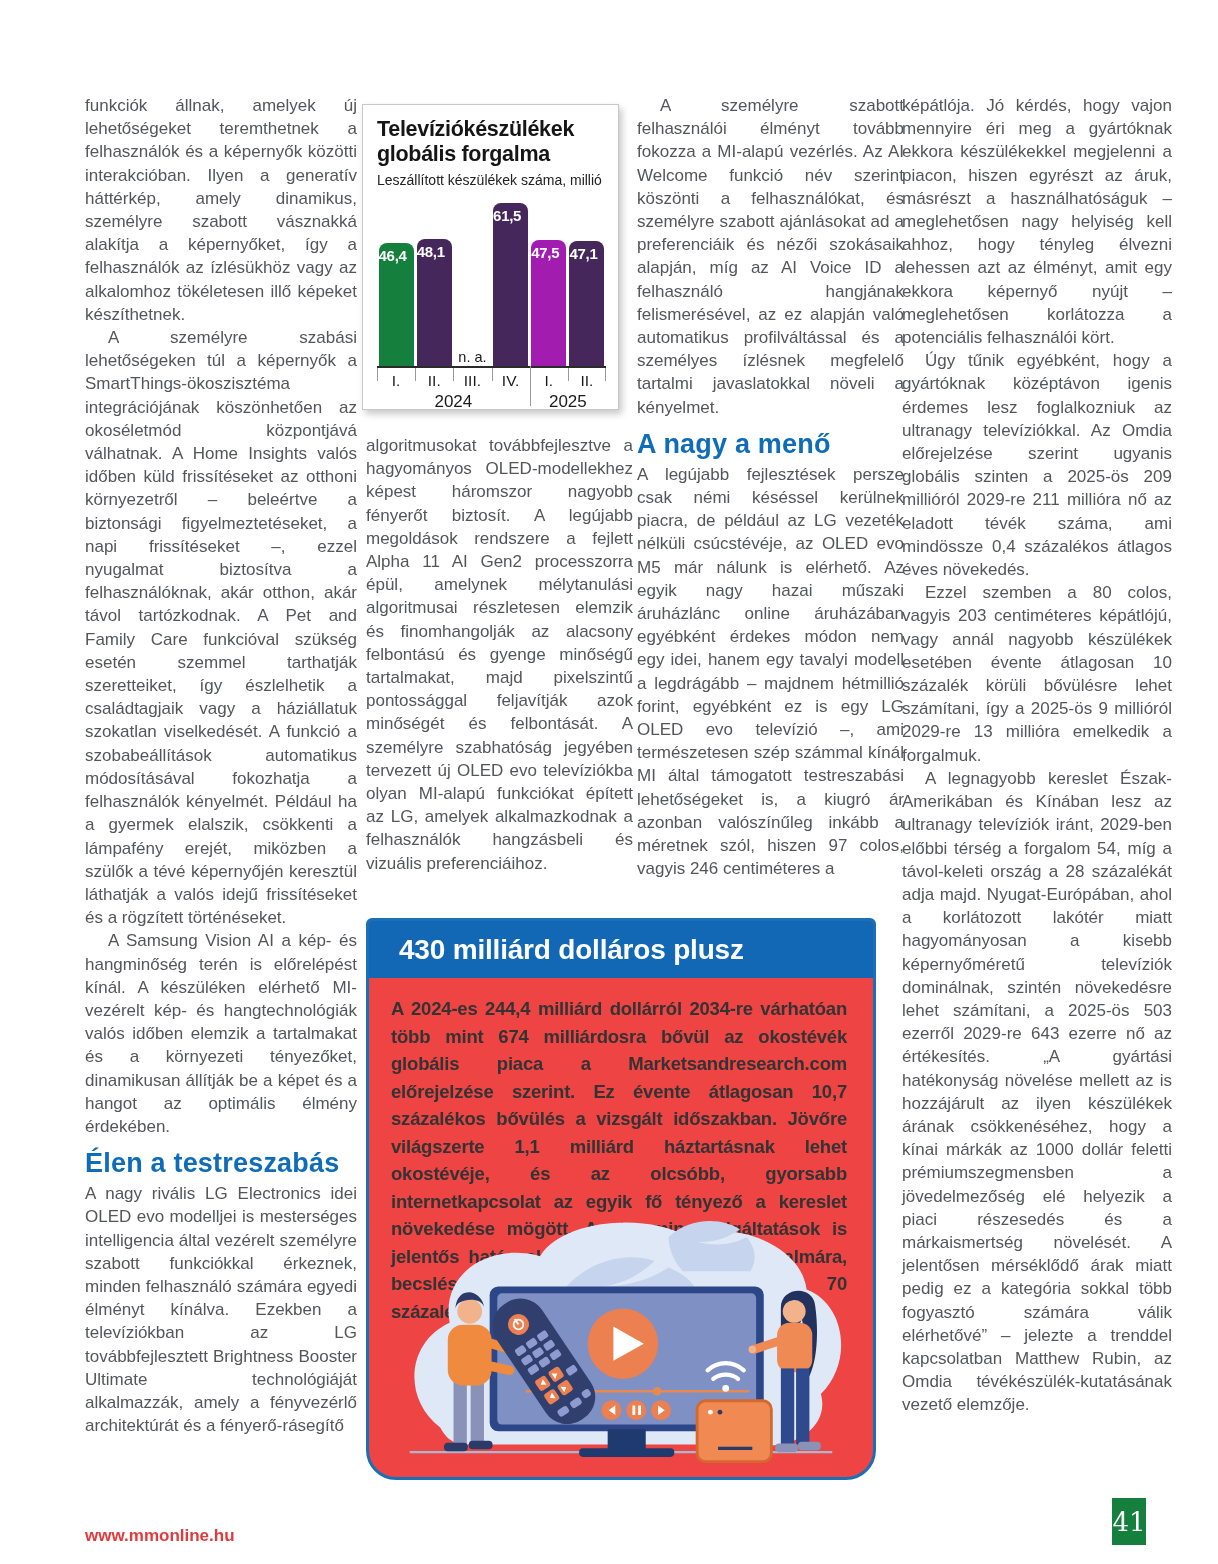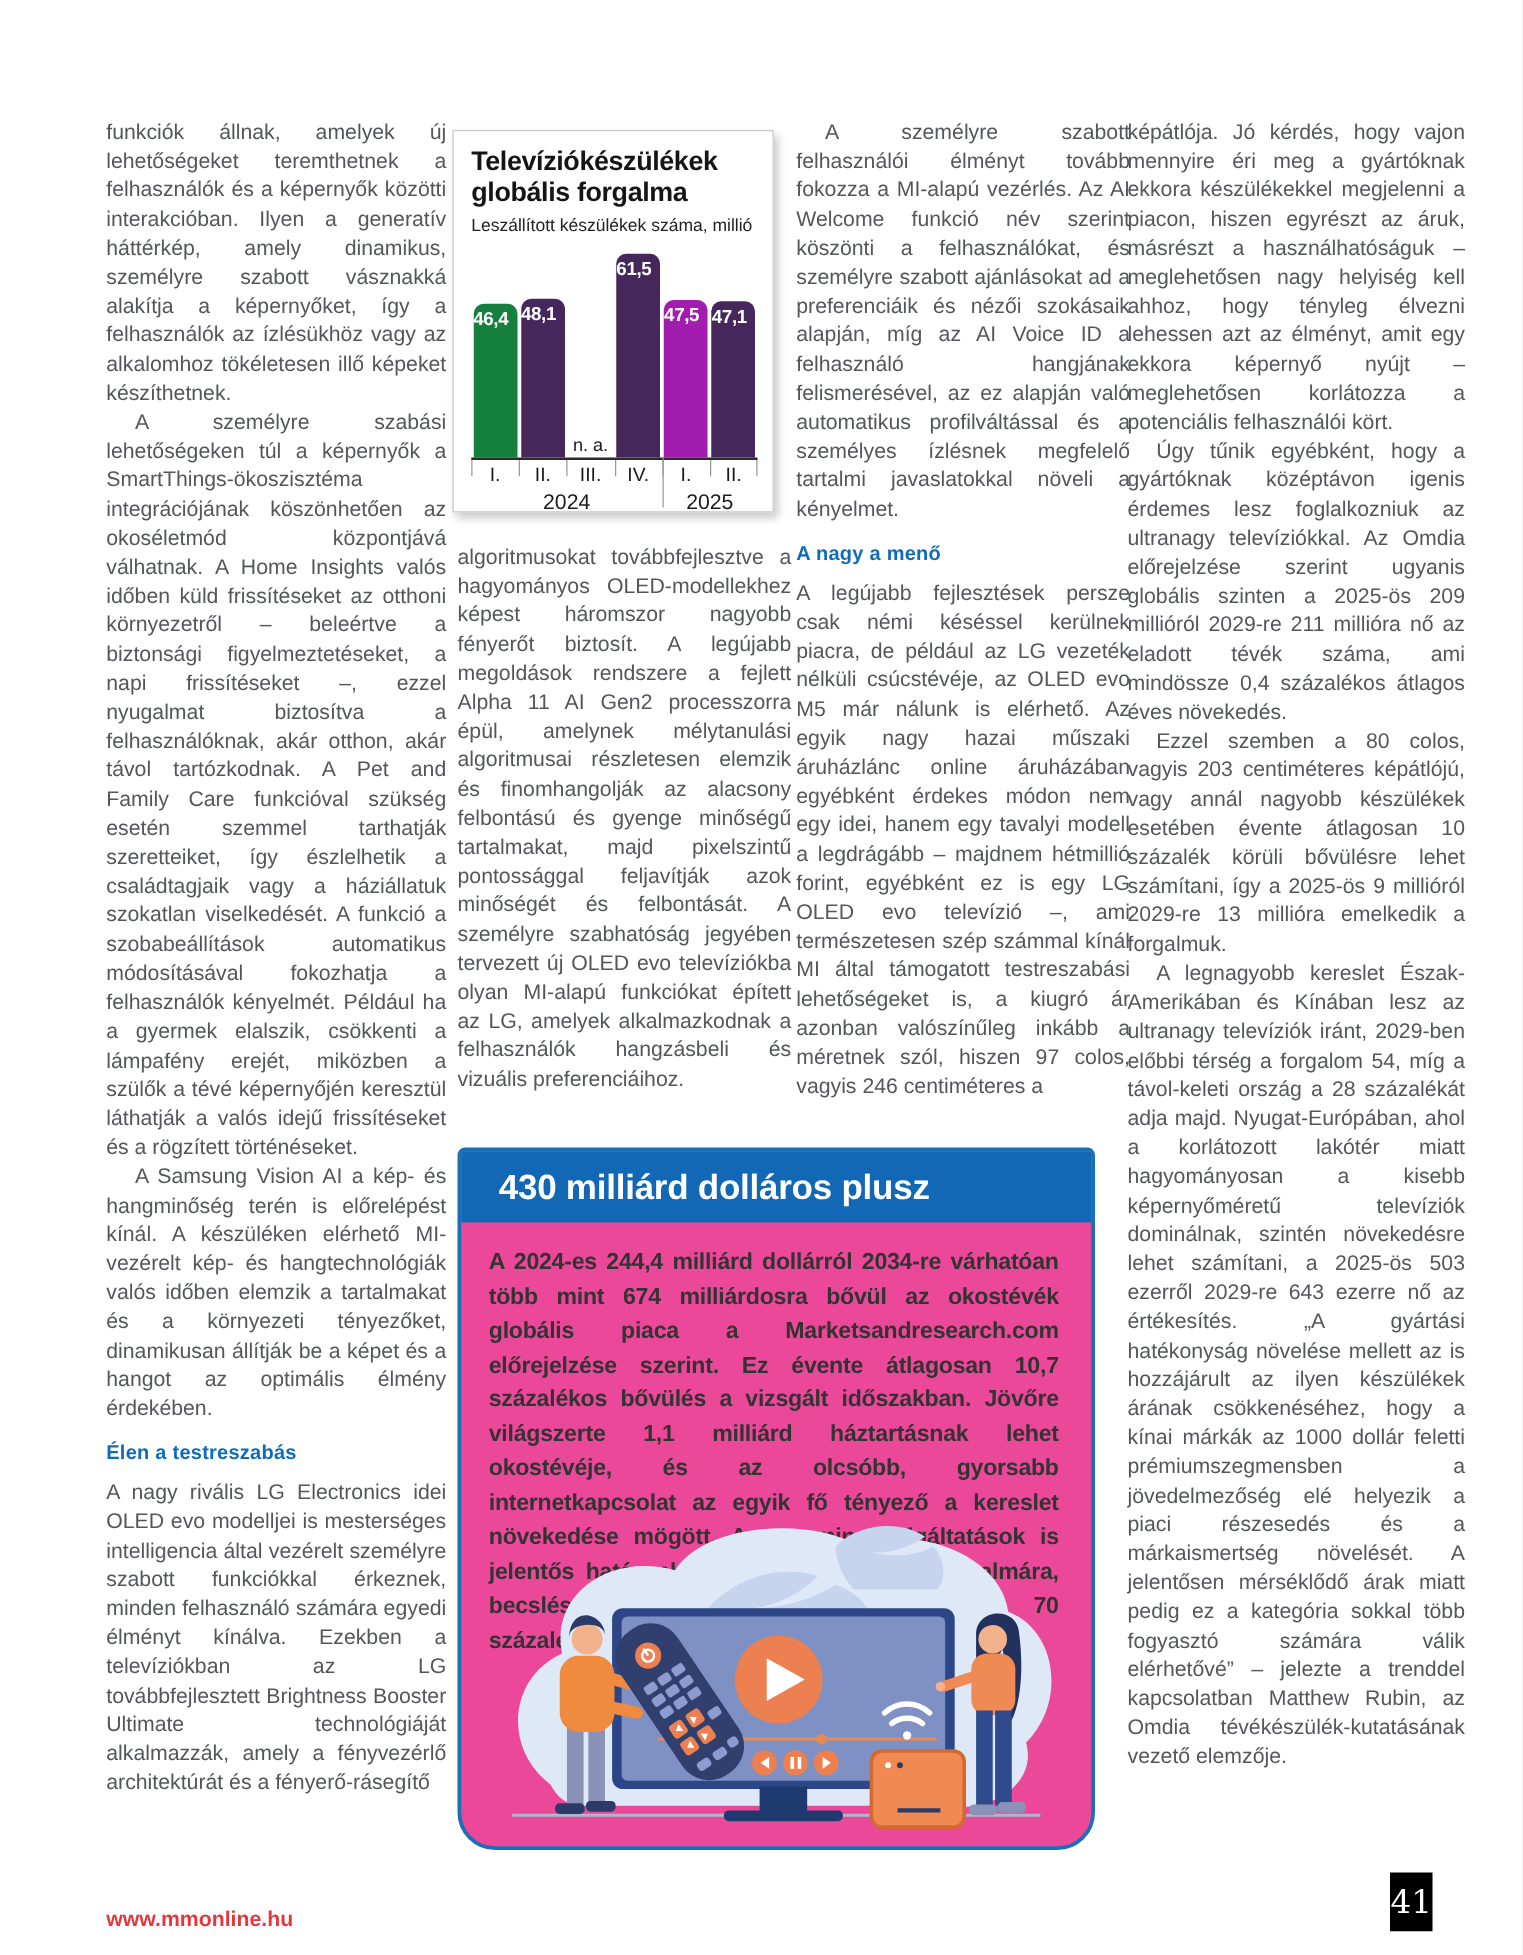--- a/index.html
+++ b/index.html
@@ -1,21 +1,21 @@
 <!DOCTYPE html>
 <html><head>
 <meta charset="utf-8">
 <style>
   html,body{margin:0;padding:0;background:#e8e8e8;}
   .page{position:relative;width:1218px;height:1564px;background:#ffffff;margin:0 auto;
         font-family:"Liberation Sans", sans-serif;overflow:hidden;}
   .col{position:absolute;color:#54565a;font-size:17px;line-height:23.2px;text-align:justify;}
   .col p{margin:0;}
   .col p.ind{text-indent:1.35em;}
-  .subhead{color:#0f6cb8;font-weight:bold;font-size:16px;line-height:24px;
+  .subhead{color:#0f6cb8;font-weight:bold;font-size:27px;line-height:24px;
            margin:13px 0 7px 0;text-align:left;letter-spacing:.2px;}
   
   .chartbox{position:absolute;left:362px;top:104px;width:257px;height:306px;background:#fff;
             border:1px solid #c8c8c8;box-shadow:3px 4px 7px rgba(0,0,0,.22);box-sizing:border-box;
             padding:12px 12px 8px 14px;}
   .chart-title{font-weight:bold;font-size:21.5px;line-height:25px;color:#151515;letter-spacing:-.3px;}
   .chart-sub{font-size:14px;color:#222;margin-top:5px;}
   .plot{display:flex;align-items:flex-end;height:172px;margin-top:6px;}
   .bar-slot{flex:1;display:flex;align-items:flex-end;justify-content:center;position:relative;height:100%;}
   .bar{width:35px;background:#45275c;border-radius:8px 8px 0 0;position:relative;}
@@ -25,29 +25,29 @@
   .axis{position:relative;}
   .q-row{display:flex;border-top:2px solid #2b2b2b;position:relative;}
   .q-cell{flex:1;text-align:center;font-size:15.5px;color:#1a1a1a;padding-top:4px;position:relative;}
   .q-cell::before{content:'';position:absolute;left:0;top:0;width:1px;height:13px;background:#9a9a9a;}
   .q-row::after{content:'';position:absolute;right:0;top:0;width:1px;height:13px;background:#9a9a9a;}
   .year-row{display:flex;}
   .year-cell{text-align:center;font-size:17px;color:#1a1a1a;padding-top:2px;}
   .year-divider{position:absolute;left:66.66%;top:0;width:1px;height:40px;background:#9a9a9a;}
   
   .infobox{position:absolute;left:366px;top:918px;width:510px;height:562px;box-sizing:border-box;
-           border:3px solid #1a70b6;border-radius:6px 6px 30px 30px;background:#ec4899;overflow:hidden;}
+           border:3px solid #1a70b6;border-radius:6px 6px 30px 30px;background:#ef4444;overflow:hidden;}
   .infobox-header{background:#1268b5;height:57px;display:flex;align-items:center;padding-left:30px;}
   .infobox-title{color:#fff;font-weight:bold;font-size:28px;letter-spacing:-.2px;}
   .infobox-body{padding:17px 26px 0 22px;font-weight:bold;font-size:18.5px;line-height:27.5px;
                 color:#333;text-align:justify;letter-spacing:-.2px;}
   .illustration{position:absolute;left:0;bottom:2px;width:100%;height:295px;}
   
   .footer-url{position:absolute;left:85px;top:1526px;color:#e23a3c;font-weight:bold;font-size:17px;}
-  .pagenum-box{position:absolute;left:1112px;top:1498px;width:34px;height:47px;background:#000000;
+  .pagenum-box{position:absolute;left:1112px;top:1498px;width:34px;height:47px;background:#15803d;
                display:flex;align-items:center;justify-content:center;}
   .pagenum{color:#fff;font-family:"DejaVu Serif", serif;font-size:26px;}
 </style>
 </head>
 <body>
 
 <div class="page">
 
   <div class="col" style="left:85px;top:94px;width:272px;">
     <p>funkciók állnak, amelyek új lehetőségeket teremthetnek a felhasználók és a képernyők közötti interakcióban. Ilyen a generatív háttérkép, amely dinamikus, személyre szabott vásznakká alakítja a képernyőket, így a felhasználók az ízlésükhöz vagy az alkalomhoz tökéletesen illő képeket készíthetnek.</p>

